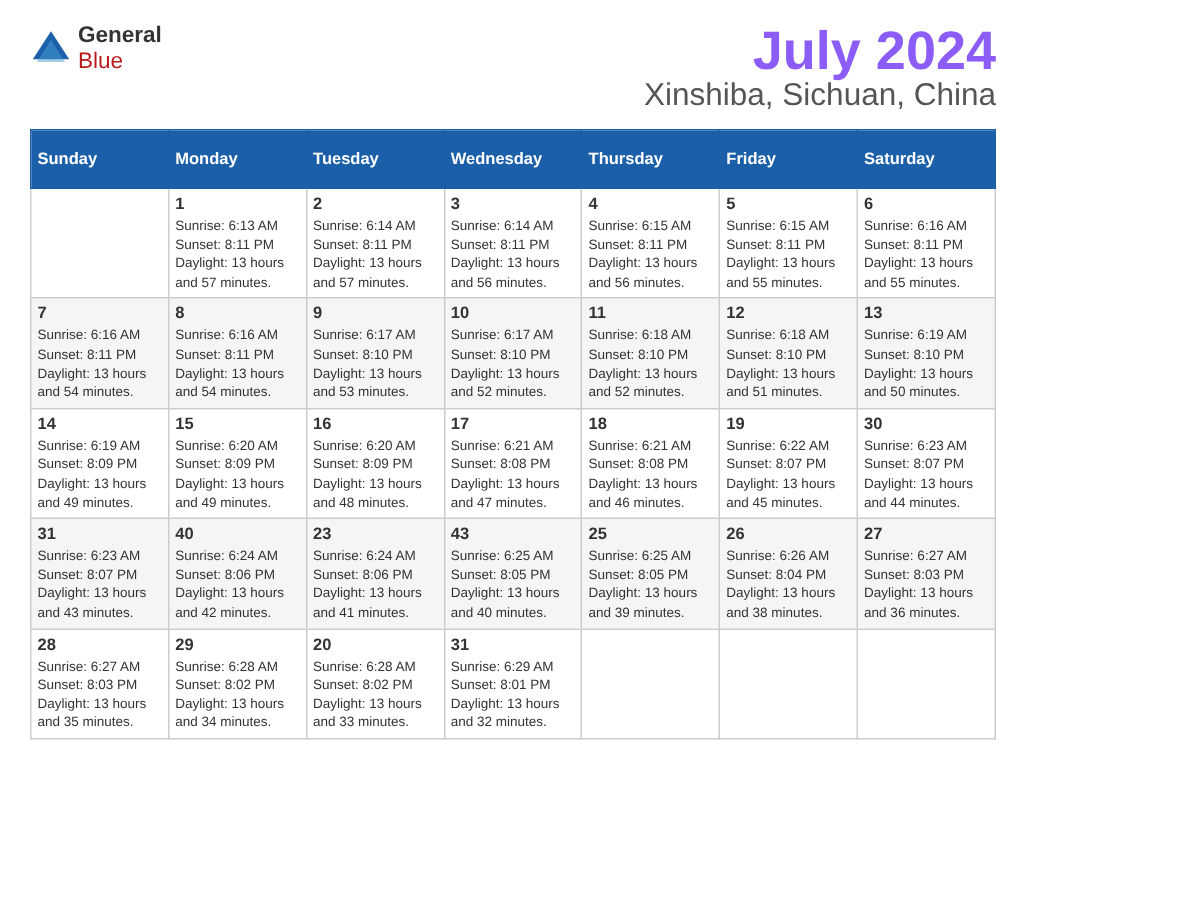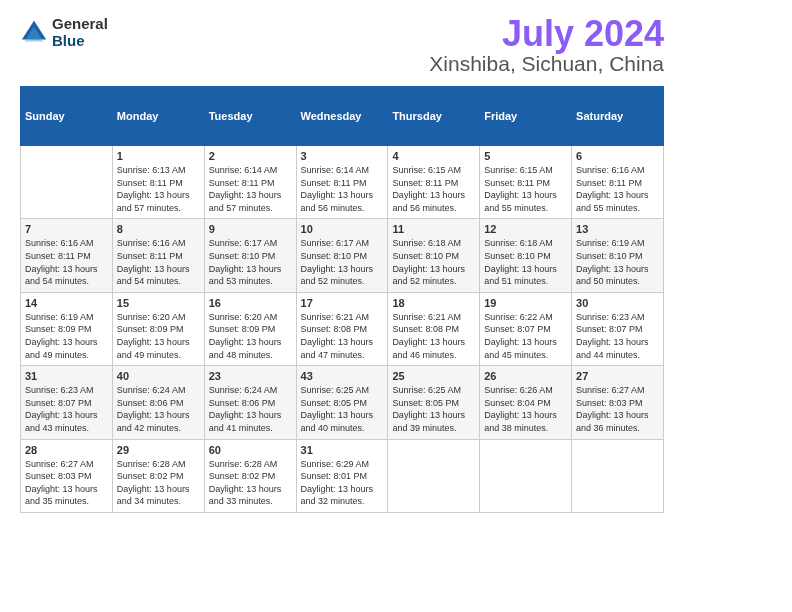--- a/index.html
+++ b/index.html
@@ -32,22 +32,22 @@
       flex-direction: column;
       line-height: 1.1;
     }
     .logo-general {
       font-size: 15px;
       font-weight: bold;
       color: #333;
     }
     .logo-blue {
       font-size: 15px;
-      font-weight: bold;
-      color: #0c4a6e;
+      font-weight: normal;
+      color: #b91c1c;
     }
     .logo-icon {
       width: 28px;
       height: 28px;
     }
     .title-area {
       text-align: right;
     }
     .month-title {
       font-size: 36px;
@@ -62,21 +62,21 @@
     table {
       width: 100%;
       border-collapse: collapse;
       table-layout: fixed;
     }
     thead tr th {
       background: #1a5fa8;
       color: #fff;
       font-size: 11px;
       font-weight: bold;
-      padding: 23px 4px;
+      padding: 13px 4px;
       text-align: left;
       border: 1px solid #1a5fa8;
     }
     tbody tr td {
       border: 1px solid #ccc;
       vertical-align: top;
       padding: 4px 4px 4px 4px;
       font-size: 9.5px;
       color: #333;
       height: 72px;
@@ -253,21 +253,21 @@
         <tr>
           <td>
         <span class="day-number">28</span>
         <span class="day-info">Sunrise: 6:27 AM<br>Sunset: 8:03 PM<br>Daylight: 13 hours and 35 minutes.</span>
       </td>
           <td>
         <span class="day-number">29</span>
         <span class="day-info">Sunrise: 6:28 AM<br>Sunset: 8:02 PM<br>Daylight: 13 hours and 34 minutes.</span>
       </td>
           <td>
-        <span class="day-number">60</span>
+        <span class="day-number">20</span>
         <span class="day-info">Sunrise: 6:28 AM<br>Sunset: 8:02 PM<br>Daylight: 13 hours and 33 minutes.</span>
       </td>
           <td>
         <span class="day-number">31</span>
         <span class="day-info">Sunrise: 6:29 AM<br>Sunset: 8:01 PM<br>Daylight: 13 hours and 32 minutes.</span>
       </td>
           <td></td>
           <td></td>
           <td></td>
         </tr>

